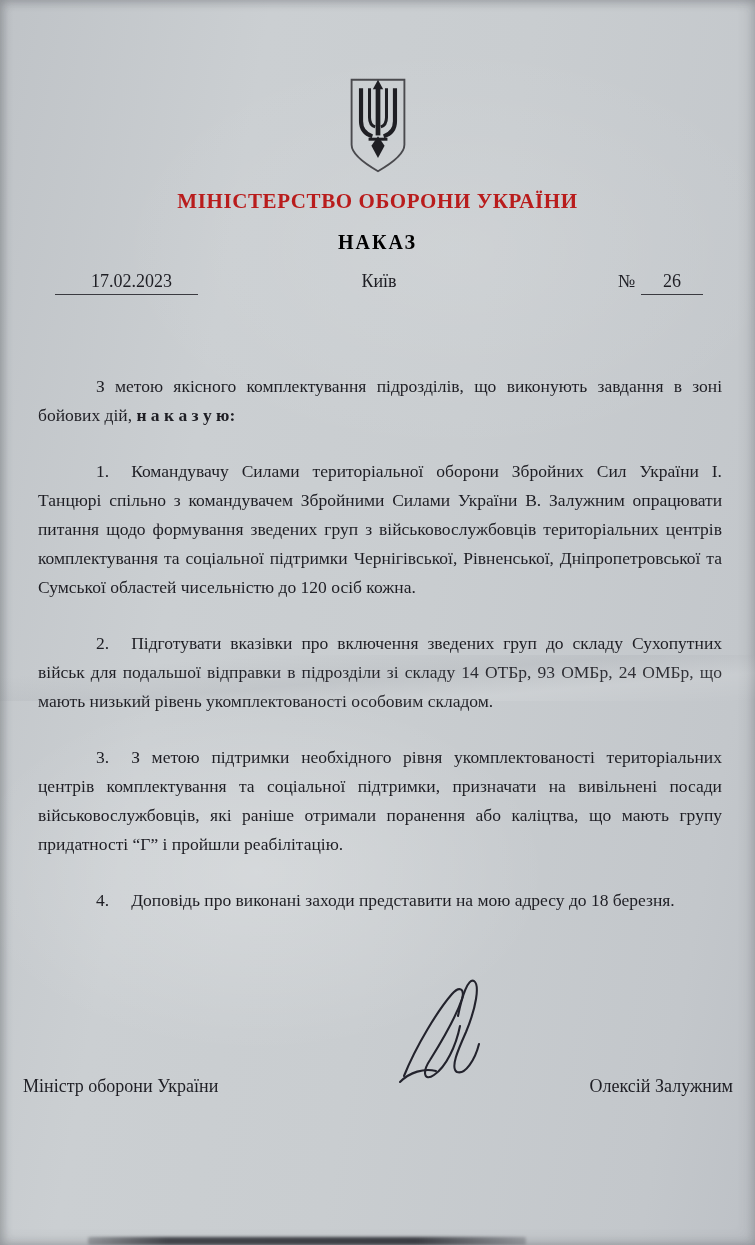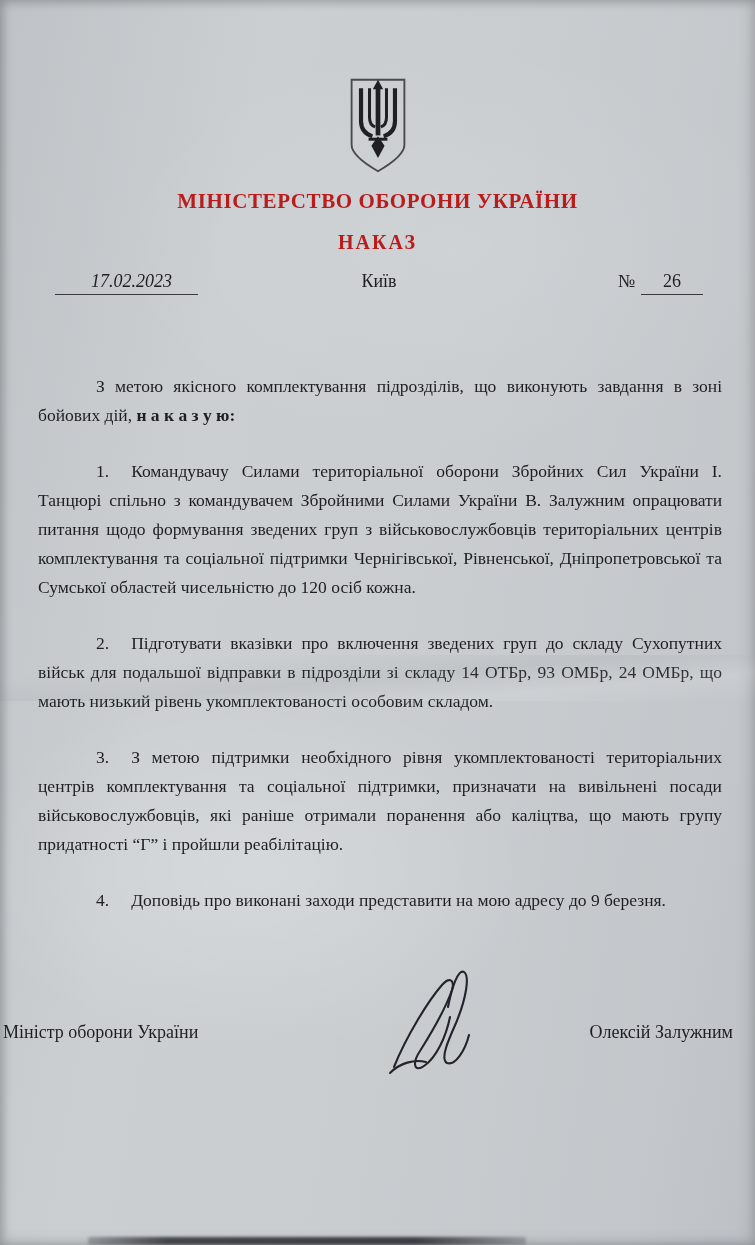--- a/index.html
+++ b/index.html
@@ -24,51 +24,51 @@
   .header { text-align: center; }
   .emblem { margin: 75px auto 0 auto; width: 66px; height: 102px; }
   .ministry {
     margin-top: 12px;
     font-size: 21px; font-weight: 700; letter-spacing: 0.6px;
     color: #b91c1c;
   }
   .doc-type {
     margin-top: 17px;
     font-size: 20px; font-weight: 700; letter-spacing: 2px;
-    color: #b91c1c;
+    color: #000000;
   }
   .meta-row {
     margin-top: 17px;
     display: grid; grid-template-columns: 1fr auto 1fr;
     align-items: baseline;
     padding: 0 52px 0 55px;
     font-size: 18px;
   }
   .meta-left { justify-self: start; }
-  .date { display: inline-block; border-bottom: 1.6px solid #3a3a40; padding: 0 26px 2px 36px; font-style: italic; }
+  .date { display: inline-block; border-bottom: 1.6px solid #3a3a40; padding: 0 26px 2px 36px; }
   .city { justify-self: center; }
   .meta-right { justify-self: end; }
   .num-val { display: inline-block; border-bottom: 1.6px solid #3a3a40; padding: 0 22px 2px 22px; margin-left: 6px; }
 
   .doc-body {
     padding: 50px 33px 0 38px;
     font-size: 17.5px;
     line-height: 29px;
     text-align: justify;
   }
   .doc-body p { margin: 27px 0 0 0; text-indent: 58px; }
   .spaced { font-weight: 700; }
   .num { padding-right: 22px; }
 
   .sign-row {
     margin-top: 52px;
     position: relative;
     height: 130px;
-    display: flex; align-items: center; justify-content: space-between;
-    padding: 0 22px 0 3px;
+    display: flex; align-items: flex-end; justify-content: space-between;
+    padding: 0 22px 0 23px;
     font-size: 18px;
   }
   .signature { width: 120px; height: 125px; transform: translateX(42px); margin-top: -14px; }
 
   .bottom-edge {
     position: absolute; left: 88px; bottom: 0;
     width: 438px; height: 8px;
     background: linear-gradient(90deg, rgba(70,72,78,0.35), #43454b 18%, #3c3e44 75%, rgba(70,72,78,0.3));
     filter: blur(1.6px);
     border-radius: 2px;
@@ -117,21 +117,21 @@
 
   <div class="doc-body">
     <p><span>З метою якісного комплектування підрозділів, що виконують завдання в зоні бойових дій, </span><span class="spaced">н а к а з у ю:</span></p>
 
     <p><span class="num">1.</span><span>Командувачу Силами територіальної оборони Збройних Сил України І. Танцюрі спільно з командувачем Збройними Силами України В. Залужним опрацювати питання щодо формування зведених груп з військовослужбовців територіальних центрів комплектування та соціальної підтримки Чернігівської, Рівненської, Дніпропетровської та Сумської областей чисельністю до 120 осіб кожна.</span></p>
 
     <p><span class="num">2.</span><span>Підготувати вказівки про включення зведених груп до складу Сухопутних військ для подальшої відправки в підрозділи зі складу 14 ОТБр, 93 ОМБр, 24 ОМБр, що мають низький рівень укомплектованості особовим складом.</span></p>
 
     <p><span class="num">3.</span><span>З метою підтримки необхідного рівня укомплектованості територіальних центрів комплектування та соціальної підтримки, призначати на вивільнені посади військовослужбовців, які раніше отримали поранення або каліцтва, що мають групу придатності “Г” і пройшли реабілітацію.</span></p>
 
-    <p><span class="num">4.</span><span>Доповідь про виконані заходи представити на мою адресу до 9 березня.</span></p>
+    <p><span class="num">4.</span><span>Доповідь про виконані заходи представити на мою адресу до 18 березня.</span></p>
 
   </div>
 
   <div class="sign-row">
     <div class="sign-title">Міністр оборони України</div>
     <div class="signature">
       <svg viewBox="0 0 120 125" width="120" height="125" aria-hidden="true">
         <g stroke="#23232d" stroke-width="2.1" fill="none" stroke-linecap="round">
           <path d="M18 104 C30 74 52 38 66 22 C73 14 79 16 76 27 C68 50 54 72 44 88 C36 100 38 110 48 103 C60 95 70 74 74 54"></path>
           <path d="M72 44 C76 24 82 6 88 9 C94 13 90 36 80 60 C72 78 64 96 71 100 C79 103 89 88 93 72"></path>

